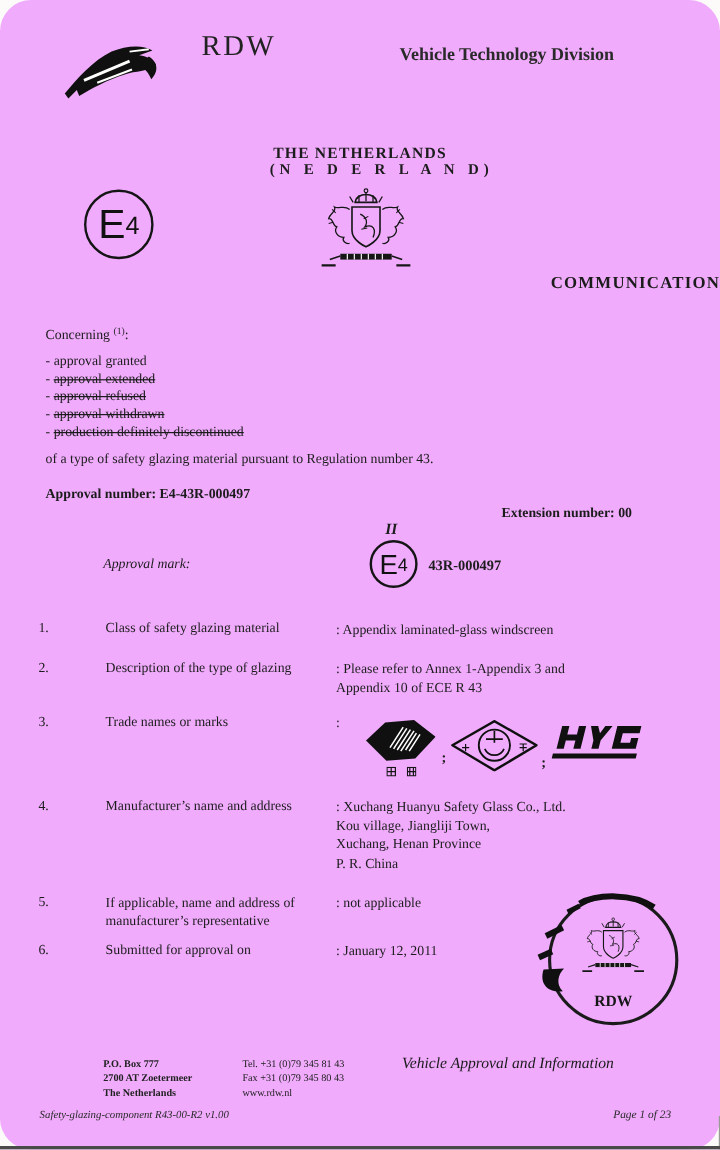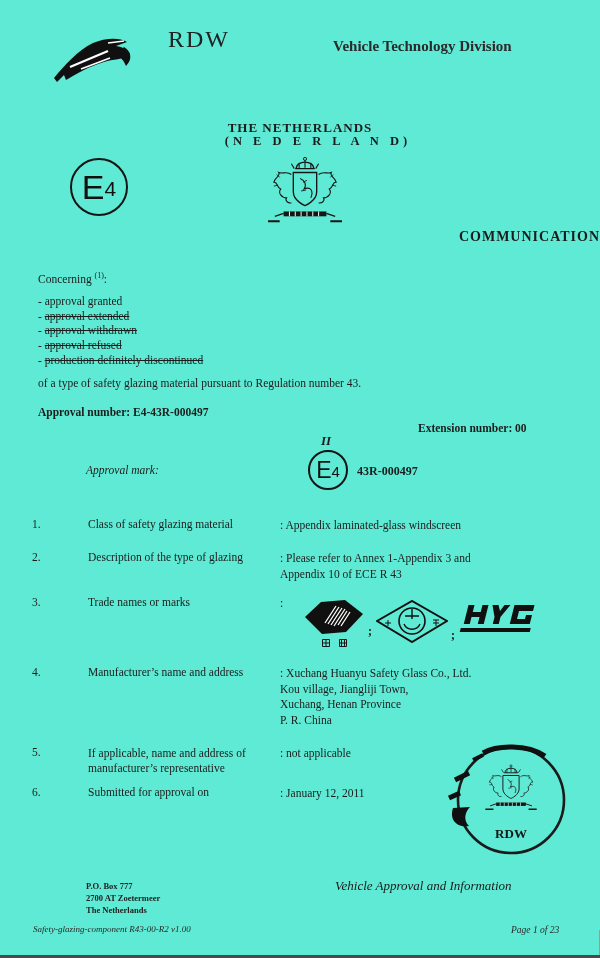--- a/index.html
+++ b/index.html
@@ -4,21 +4,21 @@
 <style>
   * { margin:0; padding:0; box-sizing:border-box; }
   html,body { width:600px; height:958px; }
   body {
     font-family:"Liberation Serif", serif;
     color:#1c1c1c;
     background:#fcfbf9;
     position:relative;
     overflow:hidden;
   }
-  .page { position:absolute; inset:0; background:#5eead4; }
+  .page { position:absolute; inset:0; background:#f0abfc;border-radius:26px; }
   .scan-edge-bottom { position:absolute; left:0; right:0; bottom:0; height:3px; background:#4a4a48; }
   .scan-edge-right { position:absolute; right:0; top:930px; bottom:0; width:1px; background:#9a9a96; }
   .abs { position:absolute; }
 
   
   .brand-title { font-size:24px; letter-spacing:2px; color:#222; }
   .division { font-size:15px; font-weight:bold; color:#2a2a2a; }
 
   
   .country { width:600px; text-align:center; font-size:13px; font-weight:bold; letter-spacing:1px; }
@@ -133,22 +133,22 @@
 
   <div class="abs communication bold" style="left:0; top:229px;">COMMUNICATION</div>
 
   <div class="abs body-text" style="left:38px; top:271px;">
     <span>Concerning</span>&nbsp;<sup>(1)</sup><span>:</span>
   </div>
 
   <div class="abs options" style="left:38px; top:294px;">
     <div><span>- </span><span>approval granted</span></div>
     <div><span>- </span><span class="struck">approval extended</span></div>
+    <div><span>- </span><span class="struck">approval refused</span></div>
     <div><span>- </span><span class="struck">approval withdrawn</span></div>
-    <div><span>- </span><span class="struck">approval refused</span></div>
     <div><span>- </span><span class="struck">production definitely discontinued</span></div>
   </div>
 
   <div class="abs body-text" style="left:38px; top:377px;">of a type of safety glazing material pursuant to Regulation number 43.</div>
 
   <div class="abs body-text bold" style="left:38px; top:406px;">Approval number: E4-43R-000497</div>
   <div class="abs body-text bold" style="left:418px; top:406px;margin-top:16px;">Extension number: 00</div>
 
   <div class="abs body-text italic" style="left:38px; top:464px;margin-left:48px;">Approval mark:</div>
   <div class="abs mark-class" style="left:321px; top:433px;">II</div>
@@ -258,20 +258,25 @@
       <path d="M30,18 l10,-5" stroke="#101010" stroke-width="4"></path>
       <path d="M10,66 c-4,12 4,20 16,18 c-6,-6 -4,-14 1,-19 z" fill="#101010"></path>
     </svg>
   </div>
 
   <div class="abs footer-col" style="left:86px; top:880px;">
     <div>P.O. Box 777</div>
     <div>2700 AT Zoetermeer</div>
     <div>The Netherlands</div>
   </div>
+  <div class="abs footer-col" style="left:202px; top:880px; font-weight:normal;">
+    <div>Tel.   +31 (0)79 345 81 43</div>
+    <div>Fax   +31 (0)79 345 80 43</div>
+    <div>www.rdw.nl</div>
+  </div>
   <div class="abs tagline" style="left:335px; top:878px;">Vehicle Approval and Information</div>
 
   <div class="abs doc-ref" style="left:33px; top:924px;">Safety-glazing-component R43-00-R2 v1.00</div>
   <div class="abs page-info" style="left:511px; top:925px;">Page 1 of 23</div>
 
   <div class="scan-edge-right"></div>
   <div class="scan-edge-bottom"></div>
 </div>
 
 </body></html>

